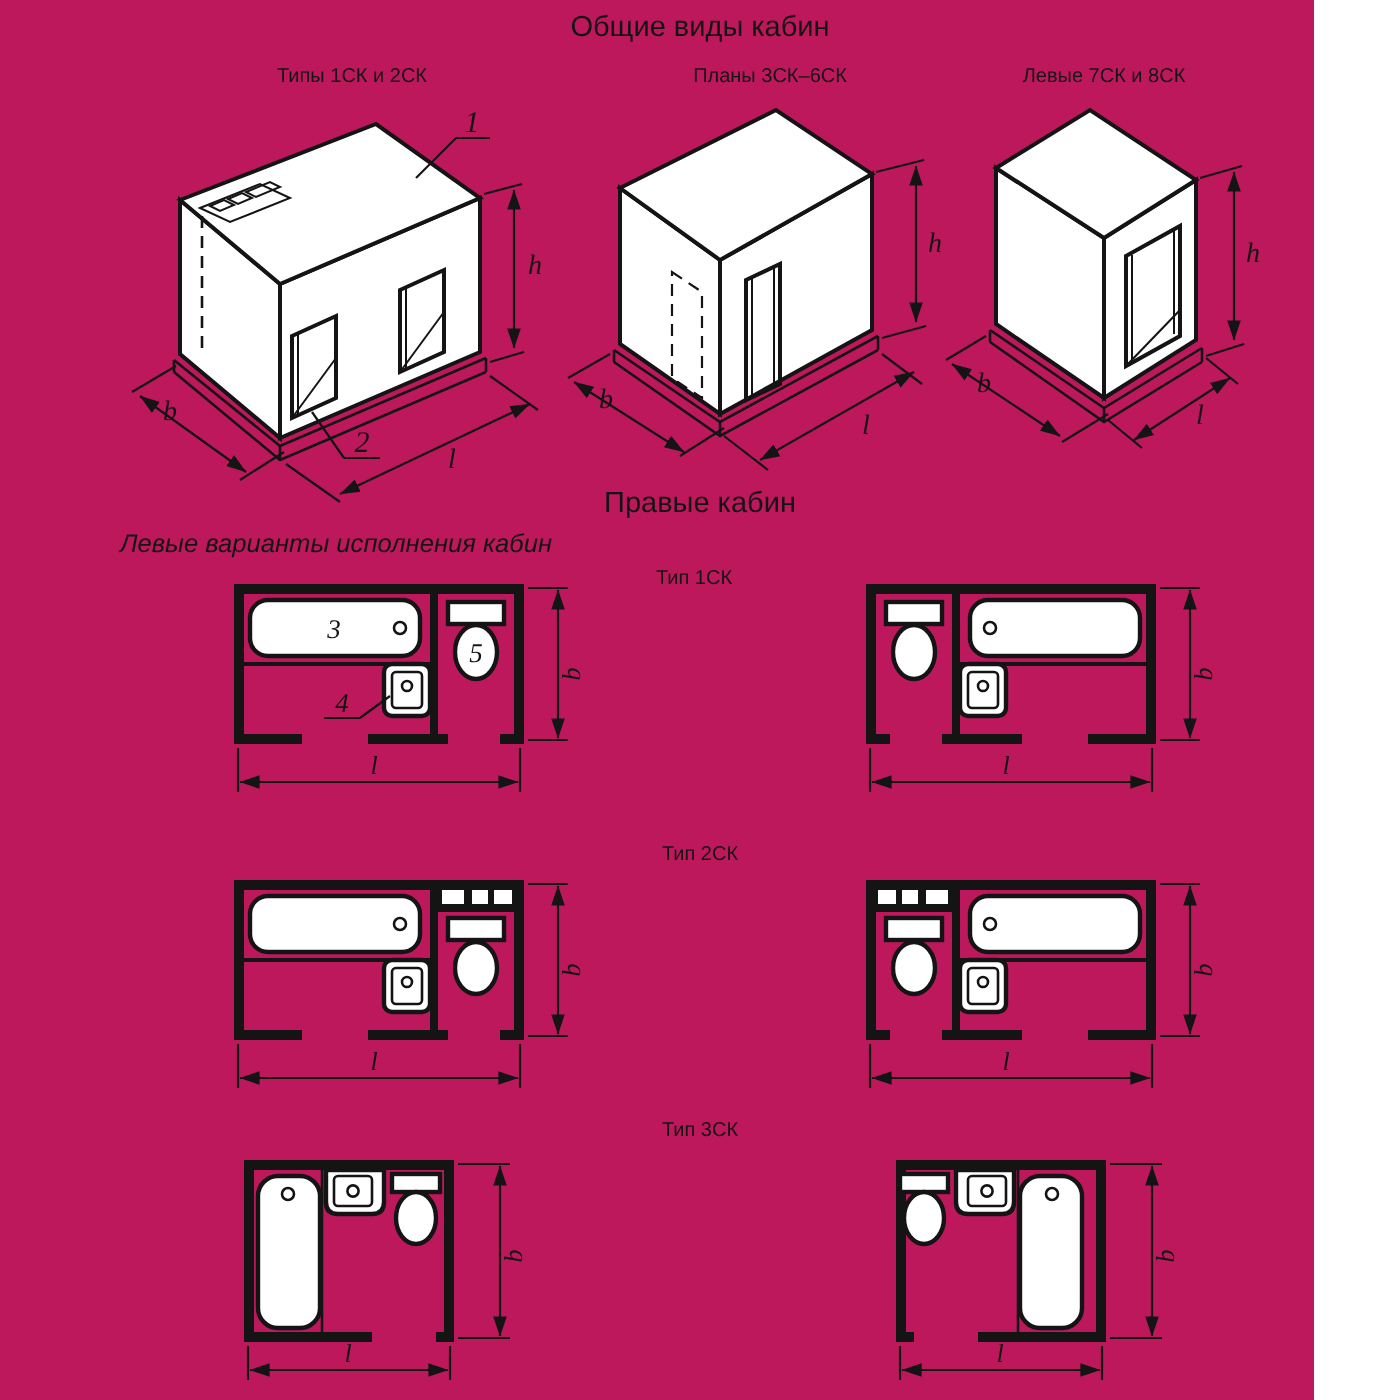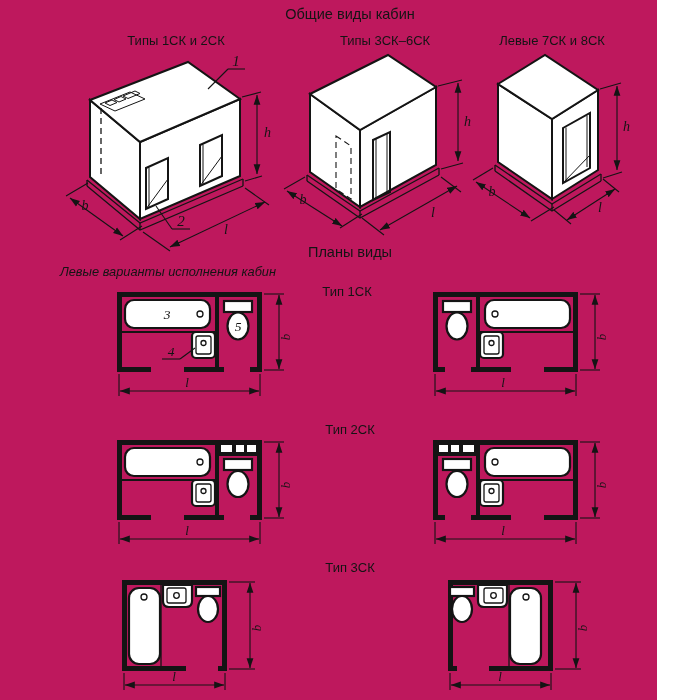--- a/index.html
+++ b/index.html
@@ -1,20 +1,20 @@
 <!DOCTYPE html>
 <html><head>
 <meta charset="utf-8">
 <style>
   html,body{margin:0;padding:0;background:#fff;}
   body{width:700px;height:700px;font-family:"Liberation Sans",sans-serif;color:#141414;}
   .canvas{position:relative;width:657px;height:700px;background:#be185d;overflow:hidden;}
   .lbl{position:absolute;transform:translateX(-50%);white-space:nowrap;color:#141414;}
   .title{font-size:14.5px;}
-  .typelbl{font-size:13px;text-align:center;}
+  .typelbl{font-size:10px;text-align:center;}
   .colhead{font-size:12.8px;font-style:italic;}
   .draw{position:absolute;}
   svg text{font-family:"Liberation Serif",serif;fill:#141414;}
   .dim{font-style:italic;font-size:14px;}
   .dimp{font-style:italic;font-size:13px;}
   .callout{font-style:italic;font-size:15px;}
   .callsm{font-style:italic;font-size:13.5px;}
   .k2{stroke:#141414;stroke-width:2;fill:none;stroke-linejoin:miter;}
   .kf{stroke:#141414;stroke-width:2;fill:#fff;stroke-linejoin:miter;}
   .k22{stroke:#141414;stroke-width:2.2;fill:#fff;}
@@ -25,23 +25,23 @@
   .wh{fill:#fff;stroke:none;}
   .dash{stroke-dasharray:6 4;}
 </style>
 </head>
 <body>
 
 <div class="canvas">
 
   <div class="lbl title" style="left:350px;top:6px">Общие виды кабин</div>
   <div class="lbl typelbl" style="left:176px;top:33px">Типы 1СК и 2СК</div>
-  <div class="lbl typelbl" style="left:385px;top:33px">Типы 3СК–6СК</div>
+  <div class="lbl typelbl" style="left:385px;top:33px">Планы 3СК–6СК</div>
   <div class="lbl typelbl" style="left:552px;top:33px">Левые 7СК и 8СК</div>
-  <div class="lbl title" style="left:350px;top:244px">Планы виды</div>
+  <div class="lbl title" style="left:350px;top:244px">Правые кабин</div>
   <div class="lbl colhead" style="left:168px;top:264px">Левые варианты исполнения кабин</div>
   <div class="lbl typelbl" style="left:347px;top:284px">Тип 1СК</div>
   <div class="lbl typelbl" style="left:350px;top:422px">Тип 2СК</div>
   <div class="lbl typelbl" style="left:350px;top:560px">Тип 3СК</div>
 
   <svg class="draw" style="left:58px;top:52px" width="230" height="200" viewBox="0 0 230 200">
     <defs>
         <marker id="m1" markerWidth="11" markerHeight="8" refX="9.8" refY="4" orient="auto-start-reverse" markerUnits="userSpaceOnUse">
           <path d="M0,0.6 L10,4 L0,7.4 Z" fill="#141414"></path>
         </marker>

